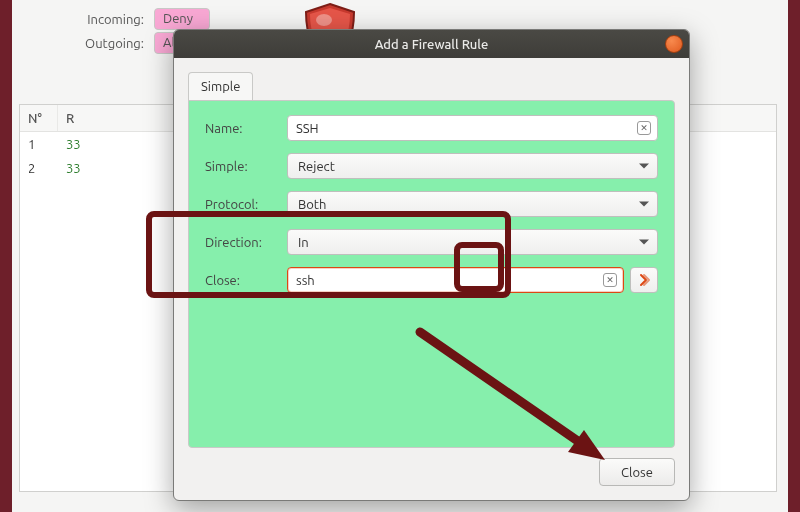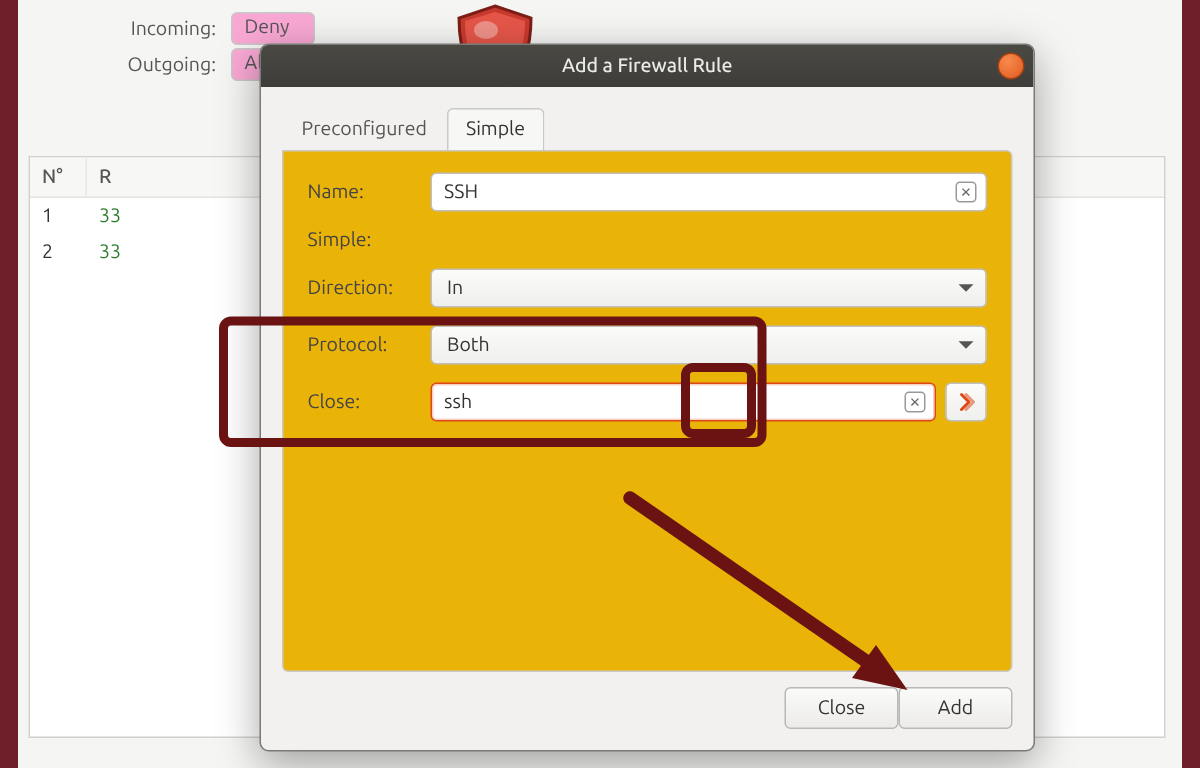--- a/index.html
+++ b/index.html
@@ -90,21 +90,21 @@
     }
     .tab.active {
       background: #f7f7f6;
       border-color: #c9c9c7;
       border-bottom-color: #f7f7f6;
       color: #333;
     }
 
     .tab-pane {
       margin: 0 14px 0 14px;
-      background: #eab308;
+      background: #86efac;
       border: 1px solid #c9c9c7;
       border-radius: 0 4px 4px 4px;
       flex: 1 1 auto;
       position: relative;
     }
     .form {
       padding: 14px 16px 8px 16px;
     }
     .form-row {
       display: flex;
@@ -232,55 +232,60 @@
   </div>
 </div>
 
 <div class="dialog">
   <div class="titlebar">
     <span>Add a Firewall Rule</span>
     <div class="title-close"></div>
   </div>
 
   <div class="tab-row">
-    <div class="tab">Preconfigured</div>
     <div class="tab active">Simple</div>
   </div>
 
   <div class="tab-pane">
     <div class="form">
       <div class="form-row">
         <span class="label">Name:</span>
         <div class="input-wrap">
           <div class="text-input">
             <span>SSH</span>
             <span class="clear-x">✕</span>
           </div>
         </div>
       </div>
 
       <div class="form-row">
         <span class="label">Simple:</span>
+        <div class="input-wrap">
+          <div class="select-btn">
+            <span>Reject</span>
+            <span class="select-caret"></span>
+          </div>
+        </div>
+      </div>
+
+      <div class="form-row">
+        <span class="label">Protocol:</span>
+        <div class="input-wrap">
+          <div class="select-btn">
+            <span>Both</span>
+            <span class="select-caret"></span>
+          </div>
+        </div>
       </div>
 
       <div class="form-row">
         <span class="label">Direction:</span>
         <div class="input-wrap">
           <div class="select-btn">
             <span>In</span>
-            <span class="select-caret"></span>
-          </div>
-        </div>
-      </div>
-
-      <div class="form-row">
-        <span class="label">Protocol:</span>
-        <div class="input-wrap">
-          <div class="select-btn">
-            <span>Both</span>
             <span class="select-caret"></span>
           </div>
         </div>
       </div>
 
       <div class="form-row">
         <span class="label">Close:</span>
         <div class="input-wrap">
           <div class="text-input focused">
             <span>ssh</span>
@@ -292,21 +297,20 @@
               <path d="M7 2 L12 7 L7 12" fill="none" stroke="#dd4814" stroke-width="2" stroke-linecap="round" stroke-linejoin="round" opacity=".55"></path>
             </svg>
           </div>
         </div>
       </div>
     </div>
   </div>
 
   <div class="footer">
     <div class="btn">Close</div>
-    <div class="btn">Add</div>
   </div>
 </div>
 
 <div class="hl-rect big"></div>
 <div class="hl-rect small"></div>
 <svg class="arrow" viewBox="0 0 230 160">
   <line x1="20" y1="12" x2="185" y2="126" stroke="#6b1313" stroke-width="9" stroke-linecap="round"></line>
   <polygon points="205,140 168,132 184,110" fill="#6b1313"></polygon>
 </svg>
 

